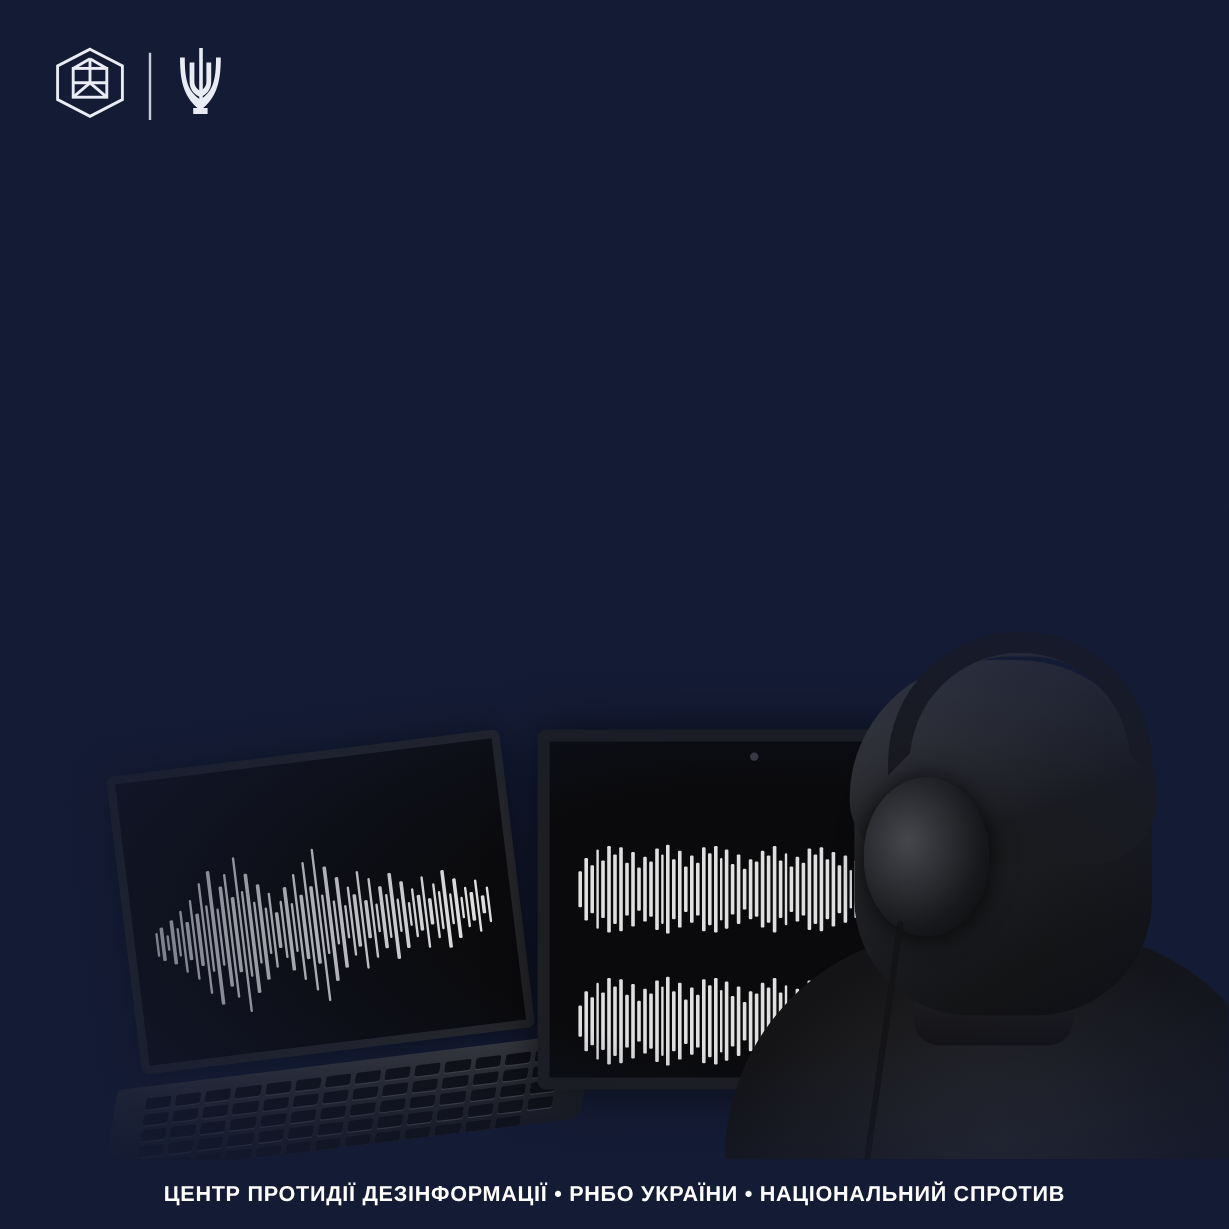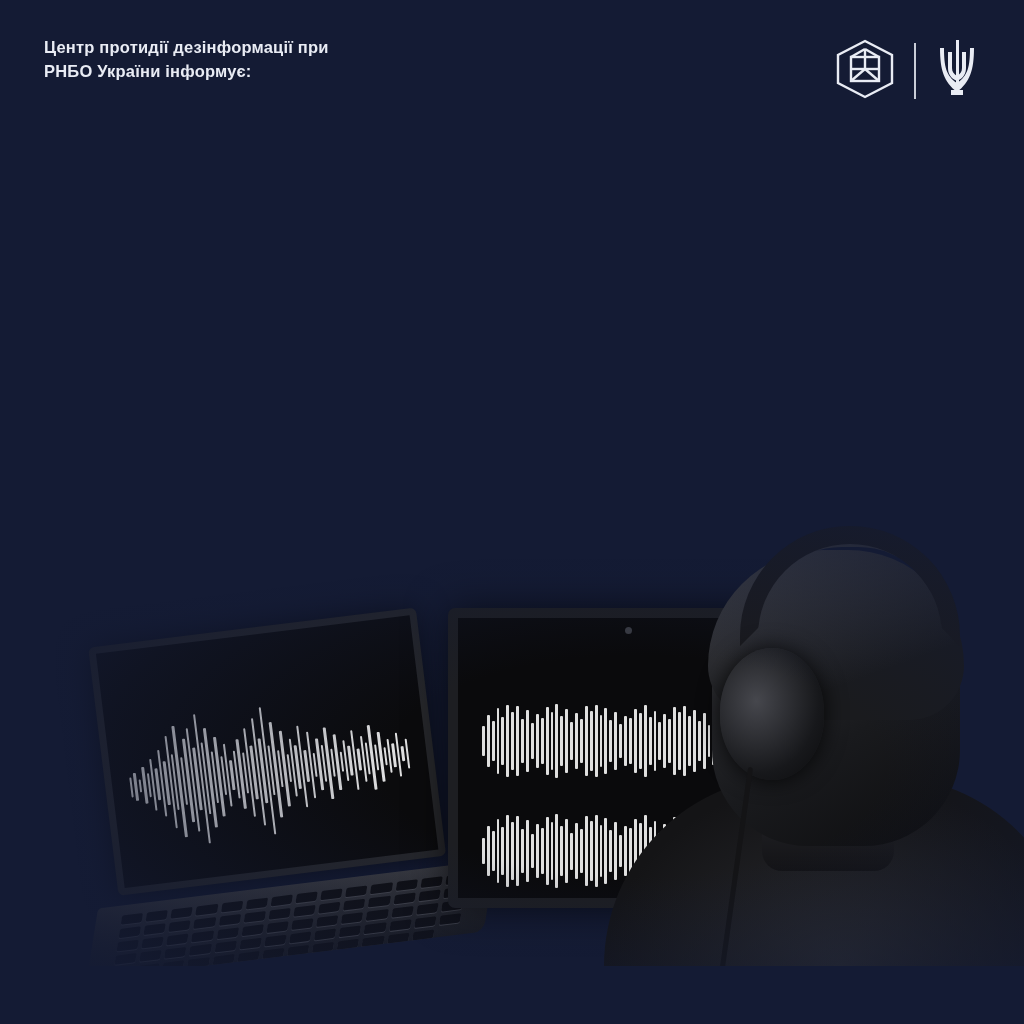--- a/index.html
+++ b/index.html
@@ -268,22 +268,20 @@
     text-transform: uppercase;
     z-index: 5;
   }
 </style>
 </head>
 <body>
 
 <div class="poster">
 
   <div class="header">
-    <div class="org-line">Центр протидії дезінформації при
-РНБО України інформує:</div>
 
     <div class="logos">
       <span>
         <svg width="62" height="62" viewBox="0 0 62 62" aria-hidden="true">
           <g fill="none" stroke="#e9ecf4" stroke-width="2.4">
             <polygon points="31,3 58,17 58,45 31,59 4,45 4,17"></polygon>
             <rect x="17" y="19" width="28" height="24"></rect>
             <line x1="17" y1="19" x2="31" y2="11"></line>
             <line x1="45" y1="19" x2="31" y2="11"></line>
             <line x1="31" y1="11" x2="31" y2="31"></line>
@@ -591,14 +589,17 @@
       <div class="head">
         <div class="hair"></div>
         <div class="hp-band"></div>
         <div class="hp-cup"></div>
         <div class="hp-cord"></div>
       </div>
     </div>
 
   </div>
 
+  <div class="footer">
+    <span>ЦЕНТР ПРОТИДІЇ ДЕЗІНФОРМАЦІЇ • РНБО УКРАЇНИ • НАЦІОНАЛЬНИЙ СПРОТИВ</span>
+  </div>
 
 </div>
 
 </body></html>

